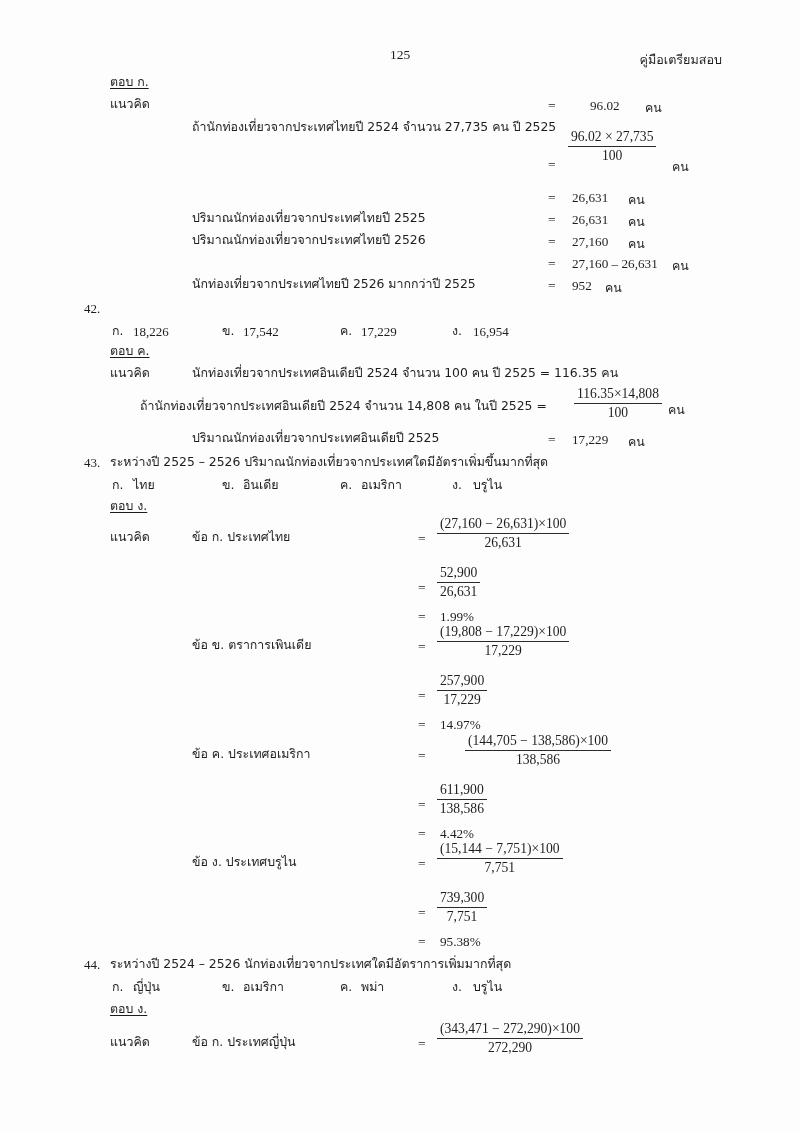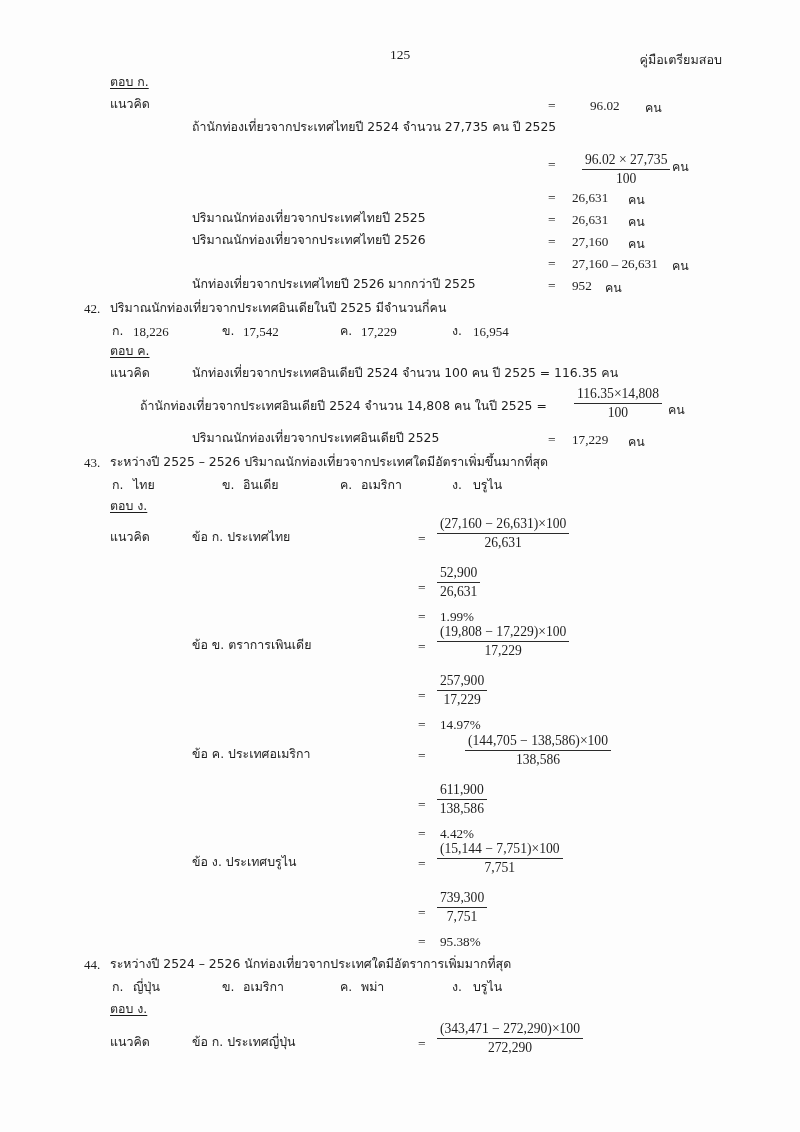--- a/index.html
+++ b/index.html
@@ -95,21 +95,21 @@
   <div class="t thai underlined" style="left:110px; top:76px;text-decoration:underline;">ตอบ  ก.</div>
 
   <div class="t thai" style="left:110px; top:98px;">แนวคิด</div>
   <div class="eq" style="left:548px; top:98px;">=</div>
   <div class="val" style="left:590px; top:98px;">96.02</div>
   <div class="unit" style="left:645px; top:98px;">คน</div>
 
   <div class="t thai" style="left:192px; top:121px;">ถ้านักท่องเที่ยวจากประเทศไทยปี  2524  จำนวน  27,735  คน  ปี  2525</div>
 
   <div class="eq" style="left:548px; top:157px;">=</div>
-  <div class="frac" style="left:568px; top:152px;margin-left:14px;">
+  <div class="frac" style="left:568px; top:129px;">
     <span class="top">96.02 × 27,735</span>
     <span class="bot">100</span>
   </div>
   <div class="unit" style="left:672px; top:157px;">คน</div>
 
   <div class="eq" style="left:548px; top:190px;">=</div>
   <div class="val" style="left:572px; top:190px;">26,631</div>
   <div class="unit" style="left:628px; top:190px;">คน</div>
 
   <div class="t thai" style="left:192px; top:212px;">ปริมาณนักท่องเที่ยวจากประเทศไทยปี  2525</div>
@@ -125,21 +125,20 @@
   <div class="eq" style="left:548px; top:256px;">=</div>
   <div class="val" style="left:572px; top:256px;">27,160 – 26,631</div>
   <div class="unit" style="left:672px; top:256px;">คน</div>
 
   <div class="t thai" style="left:192px; top:278px;">นักท่องเที่ยวจากประเทศไทยปี  2526  มากกว่าปี  2525</div>
   <div class="eq" style="left:548px; top:278px;">=</div>
   <div class="val" style="left:572px; top:278px;">952</div>
   <div class="unit" style="left:605px; top:278px;">คน</div>
 
   <div class="t num" style="left:84px; top:302px;">42.</div>
-  <div class="t thai" style="left:110px; top:302px;">ปริมาณนักท่องเที่ยวจากประเทศอินเดียในปี  2525  มีจำนวนกี่คน</div>
 
   <div class="t thai" style="left:112px; top:325px;">ก.</div>
   <div class="t num" style="left:133px; top:325px;">18,226</div>
   <div class="t thai" style="left:222px; top:325px;">ข.</div>
   <div class="t num" style="left:243px; top:325px;">17,542</div>
   <div class="t thai" style="left:340px; top:325px;">ค.</div>
   <div class="t num" style="left:361px; top:325px;">17,229</div>
   <div class="t thai" style="left:452px; top:325px;">ง.</div>
   <div class="t num" style="left:473px; top:325px;">16,954</div>
 

